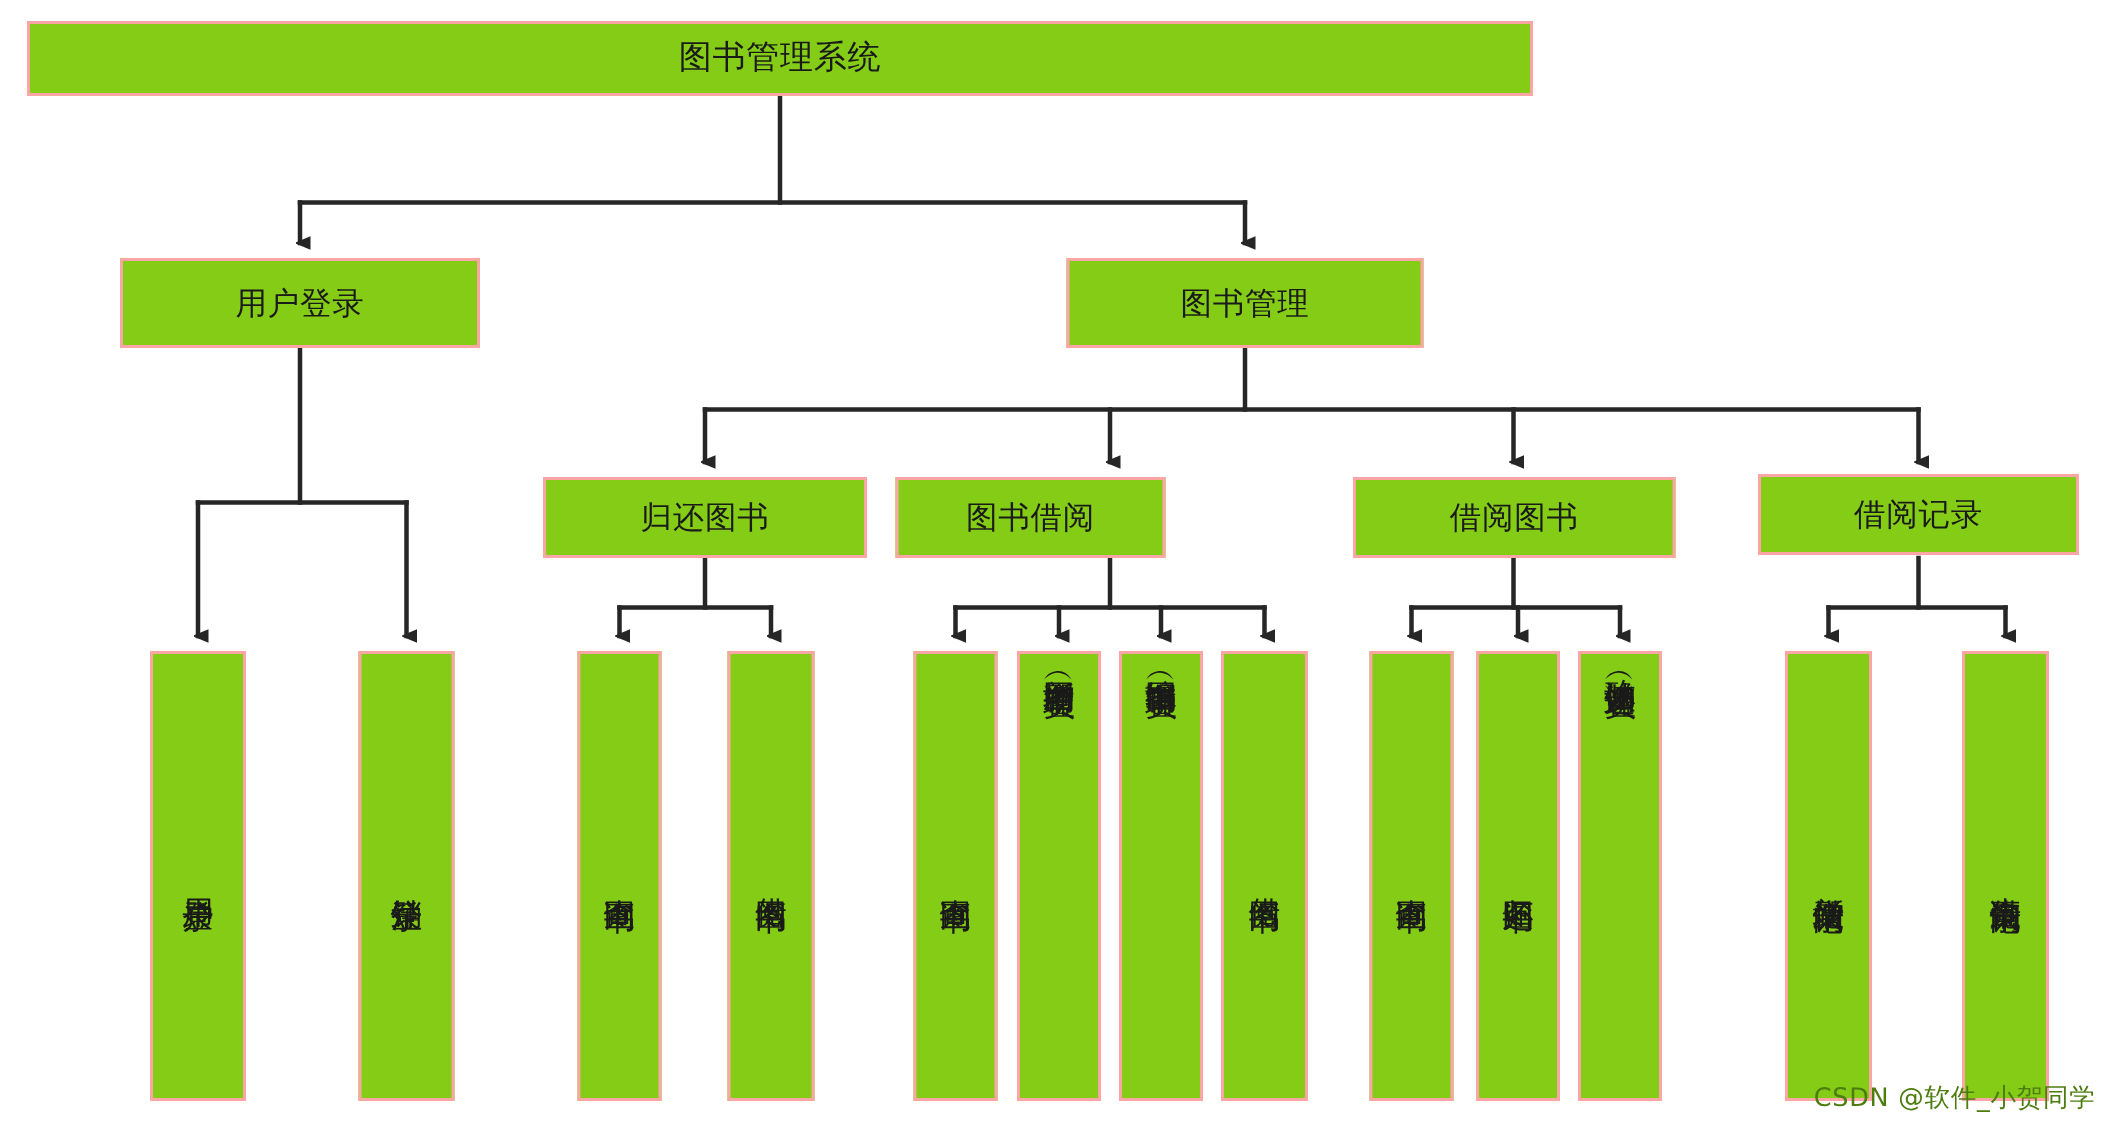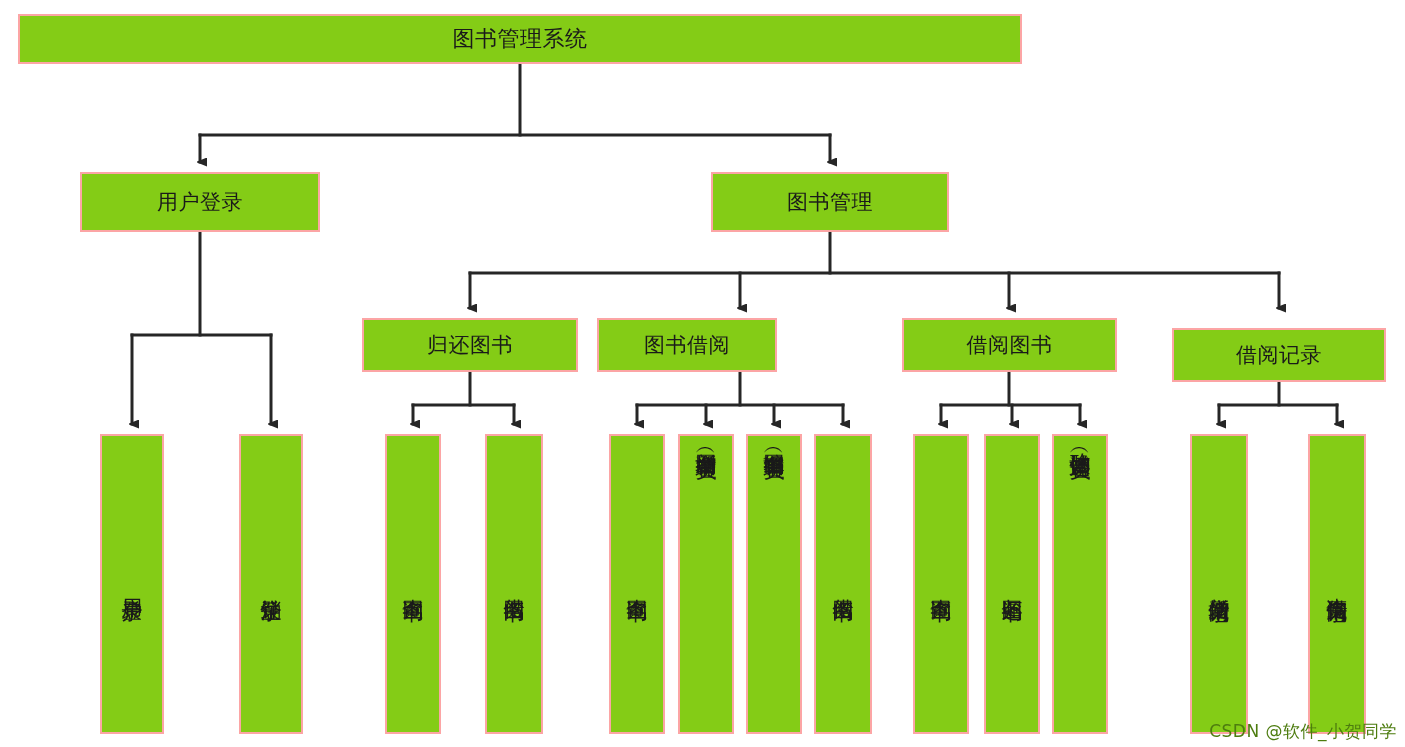--- a/index.html
+++ b/index.html
@@ -142,21 +142,21 @@
 
   <div class="node horiz" style="left:362px;top:318px;width:216px;height:54px;">
     <span class="label">归还图书</span>
   </div>
   <div class="node horiz" style="left:597px;top:318px;width:180px;height:54px;justify-content:center;">
     <span class="label">图书借阅</span>
   </div>
   <div class="node horiz" style="left:902px;top:318px;width:215px;height:54px;">
     <span class="label">借阅图书</span>
   </div>
-  <div class="node horiz" style="left:1172px;top:328px;width:214px;height:54px;">
+  <div class="node horiz" style="left:1172px;top:316px;width:214px;height:54px;">
     <span class="label">借阅记录</span>
   </div>
 
   <div class="node vert center" style="left:100px;top:434px;width:64px;height:300px;">
     <span class="label">用户登录</span>
   </div>
   <div class="node vert center" style="left:239px;top:434px;width:64px;height:300px;">
     <span class="label">注销登录</span>
   </div>
 

